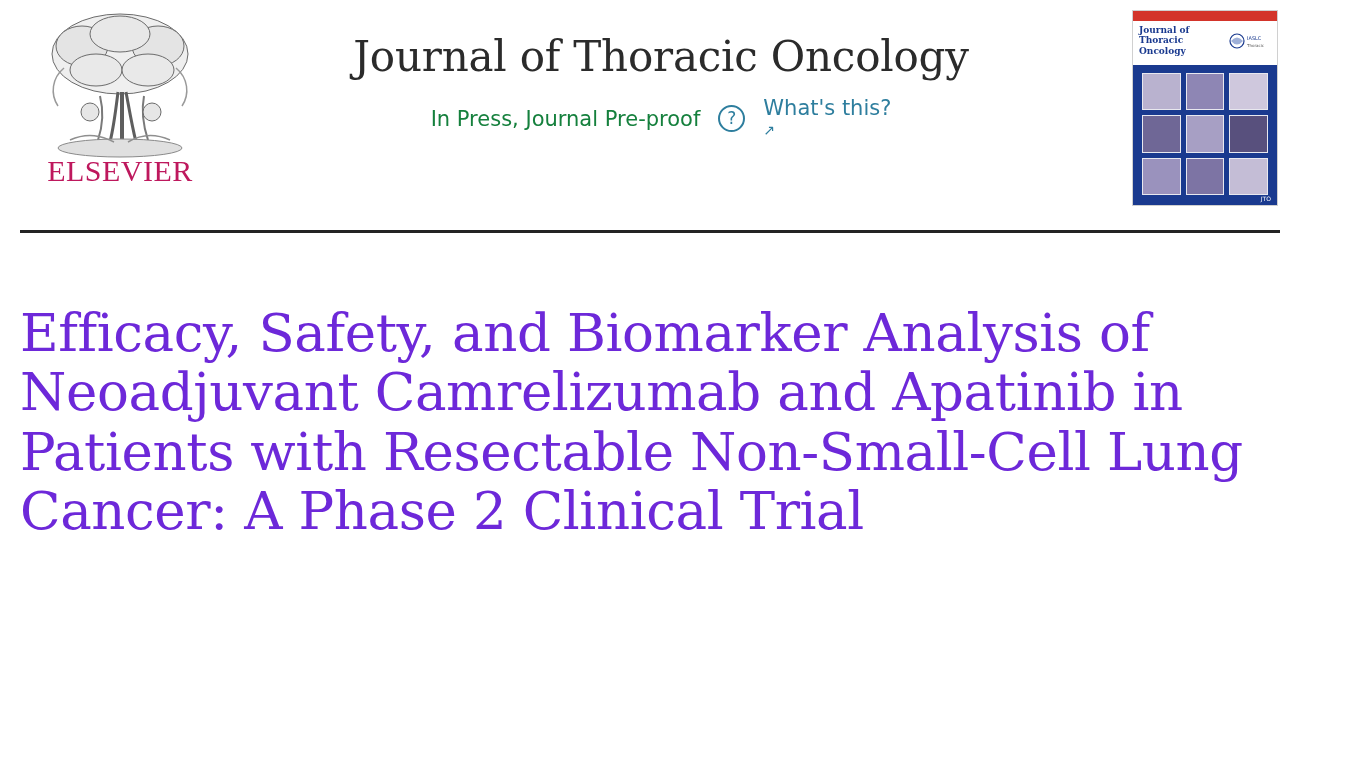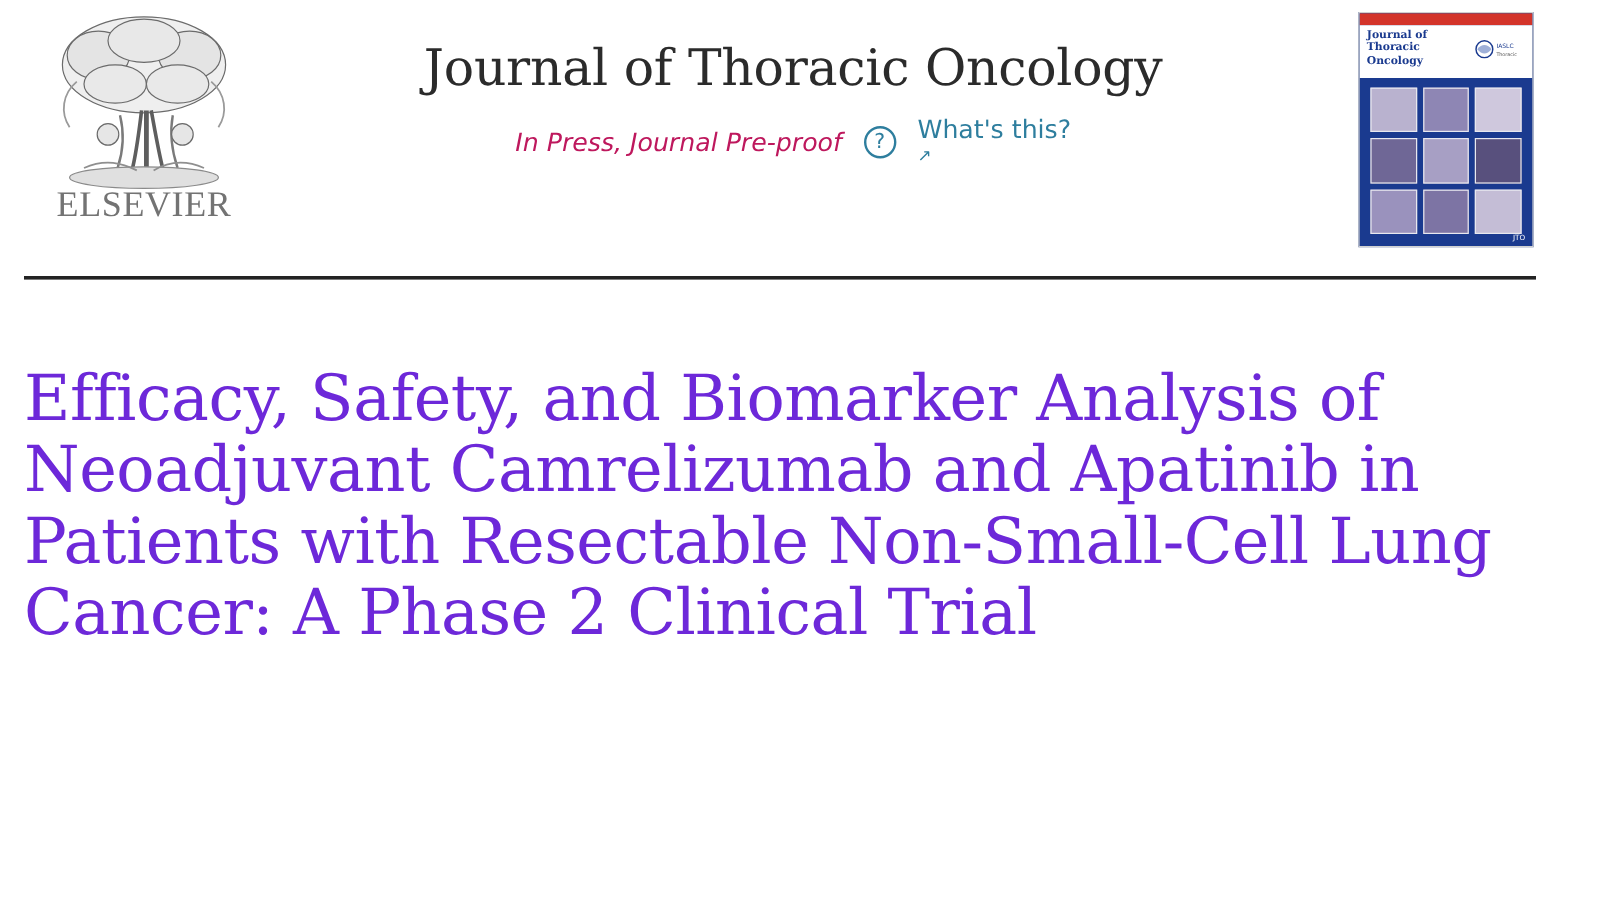--- a/index.html
+++ b/index.html
@@ -42,21 +42,21 @@
   .tree-mark {
     width: 180px;
     height: 150px;
     margin: 0 auto;
     display: block;
   }
   .publisher-name {
     font-family: "Liberation Serif", serif;
     font-size: 30px;
     letter-spacing: 0.5px;
-    color: #737373;
+    color: #be185d;
     margin-top: -4px;
     font-weight: 400;
   }
 
   .journal-block {
     flex: 1 1 auto;
     text-align: center;
     padding-top: 28px;
   }
   .journal-title {
@@ -77,22 +77,21 @@
   .journal-status-row {
     margin-top: 16px;
     display: flex;
     align-items: center;
     justify-content: center;
     gap: 18px;
     font-family: "DejaVu Sans", sans-serif;
     font-size: 21px;
   }
   .press-status {
-    color: #be185d;
-    font-style: italic;
+    color: #15803d;
   }
   .help-icon {
     width: 27px;
     height: 27px;
     border-radius: 50%;
     border: 2px solid #2e7e9e;
     color: #2e7e9e;
     display: inline-flex;
     align-items: center;
     justify-content: center;

